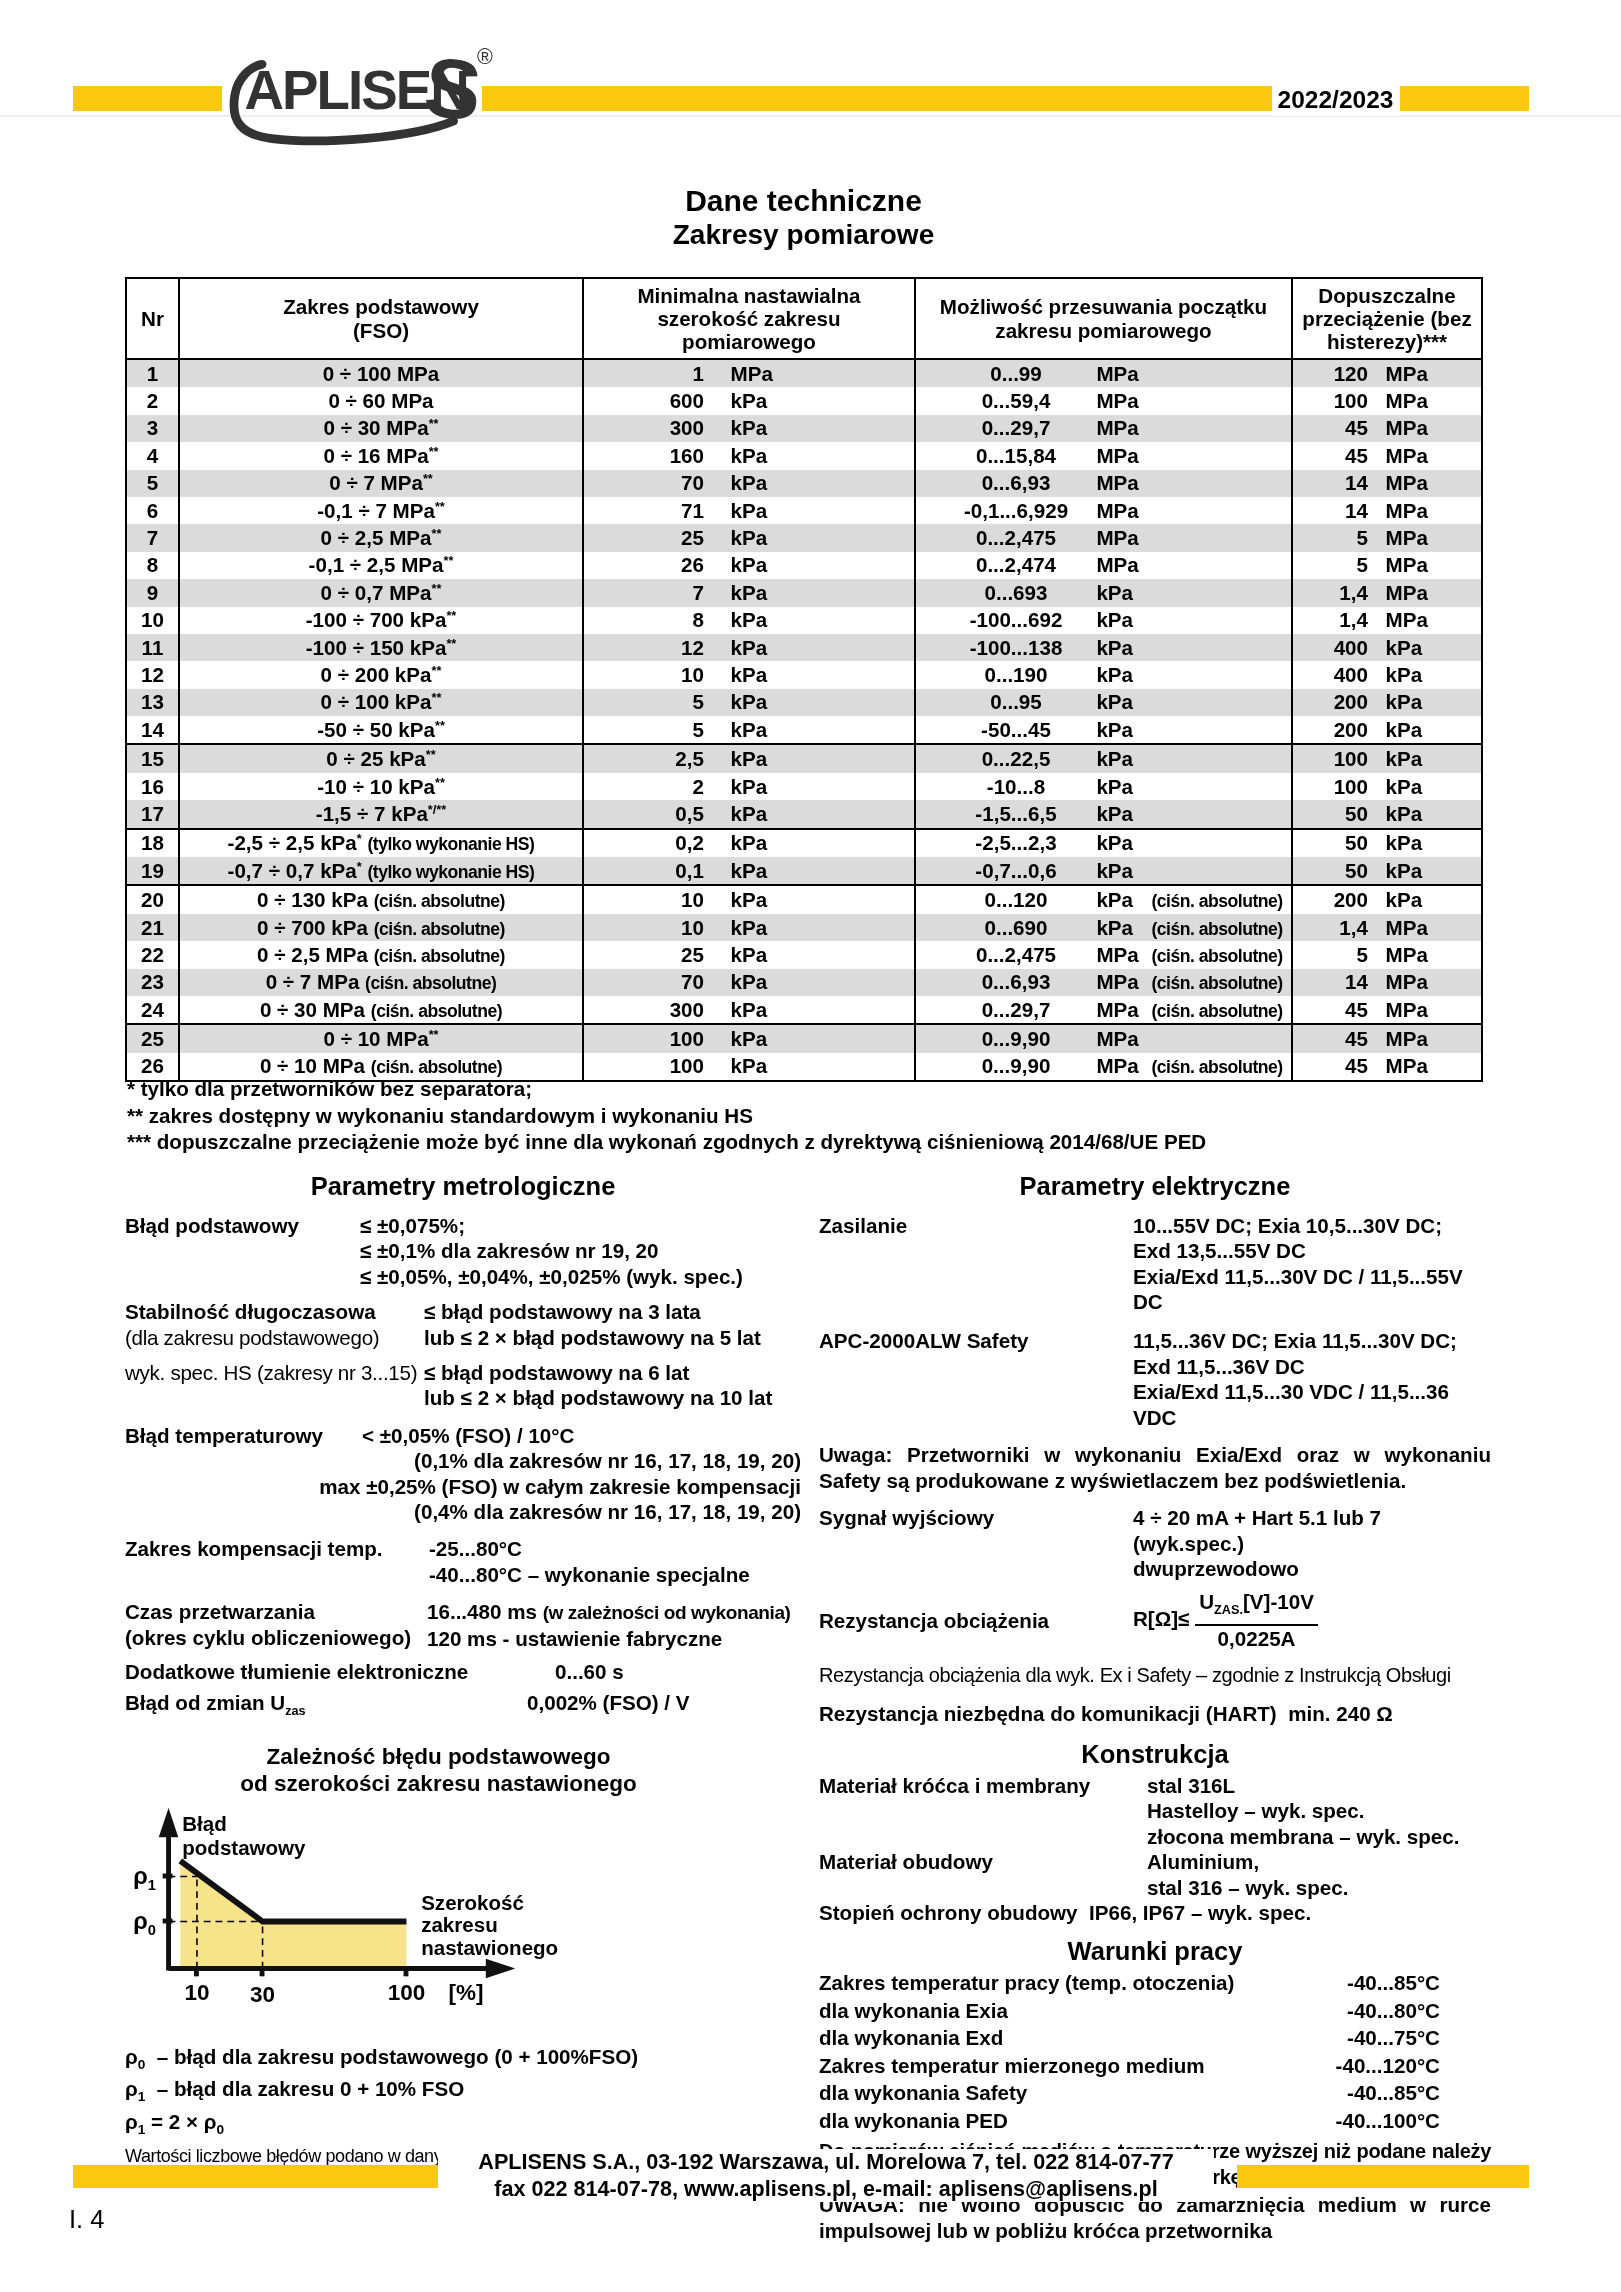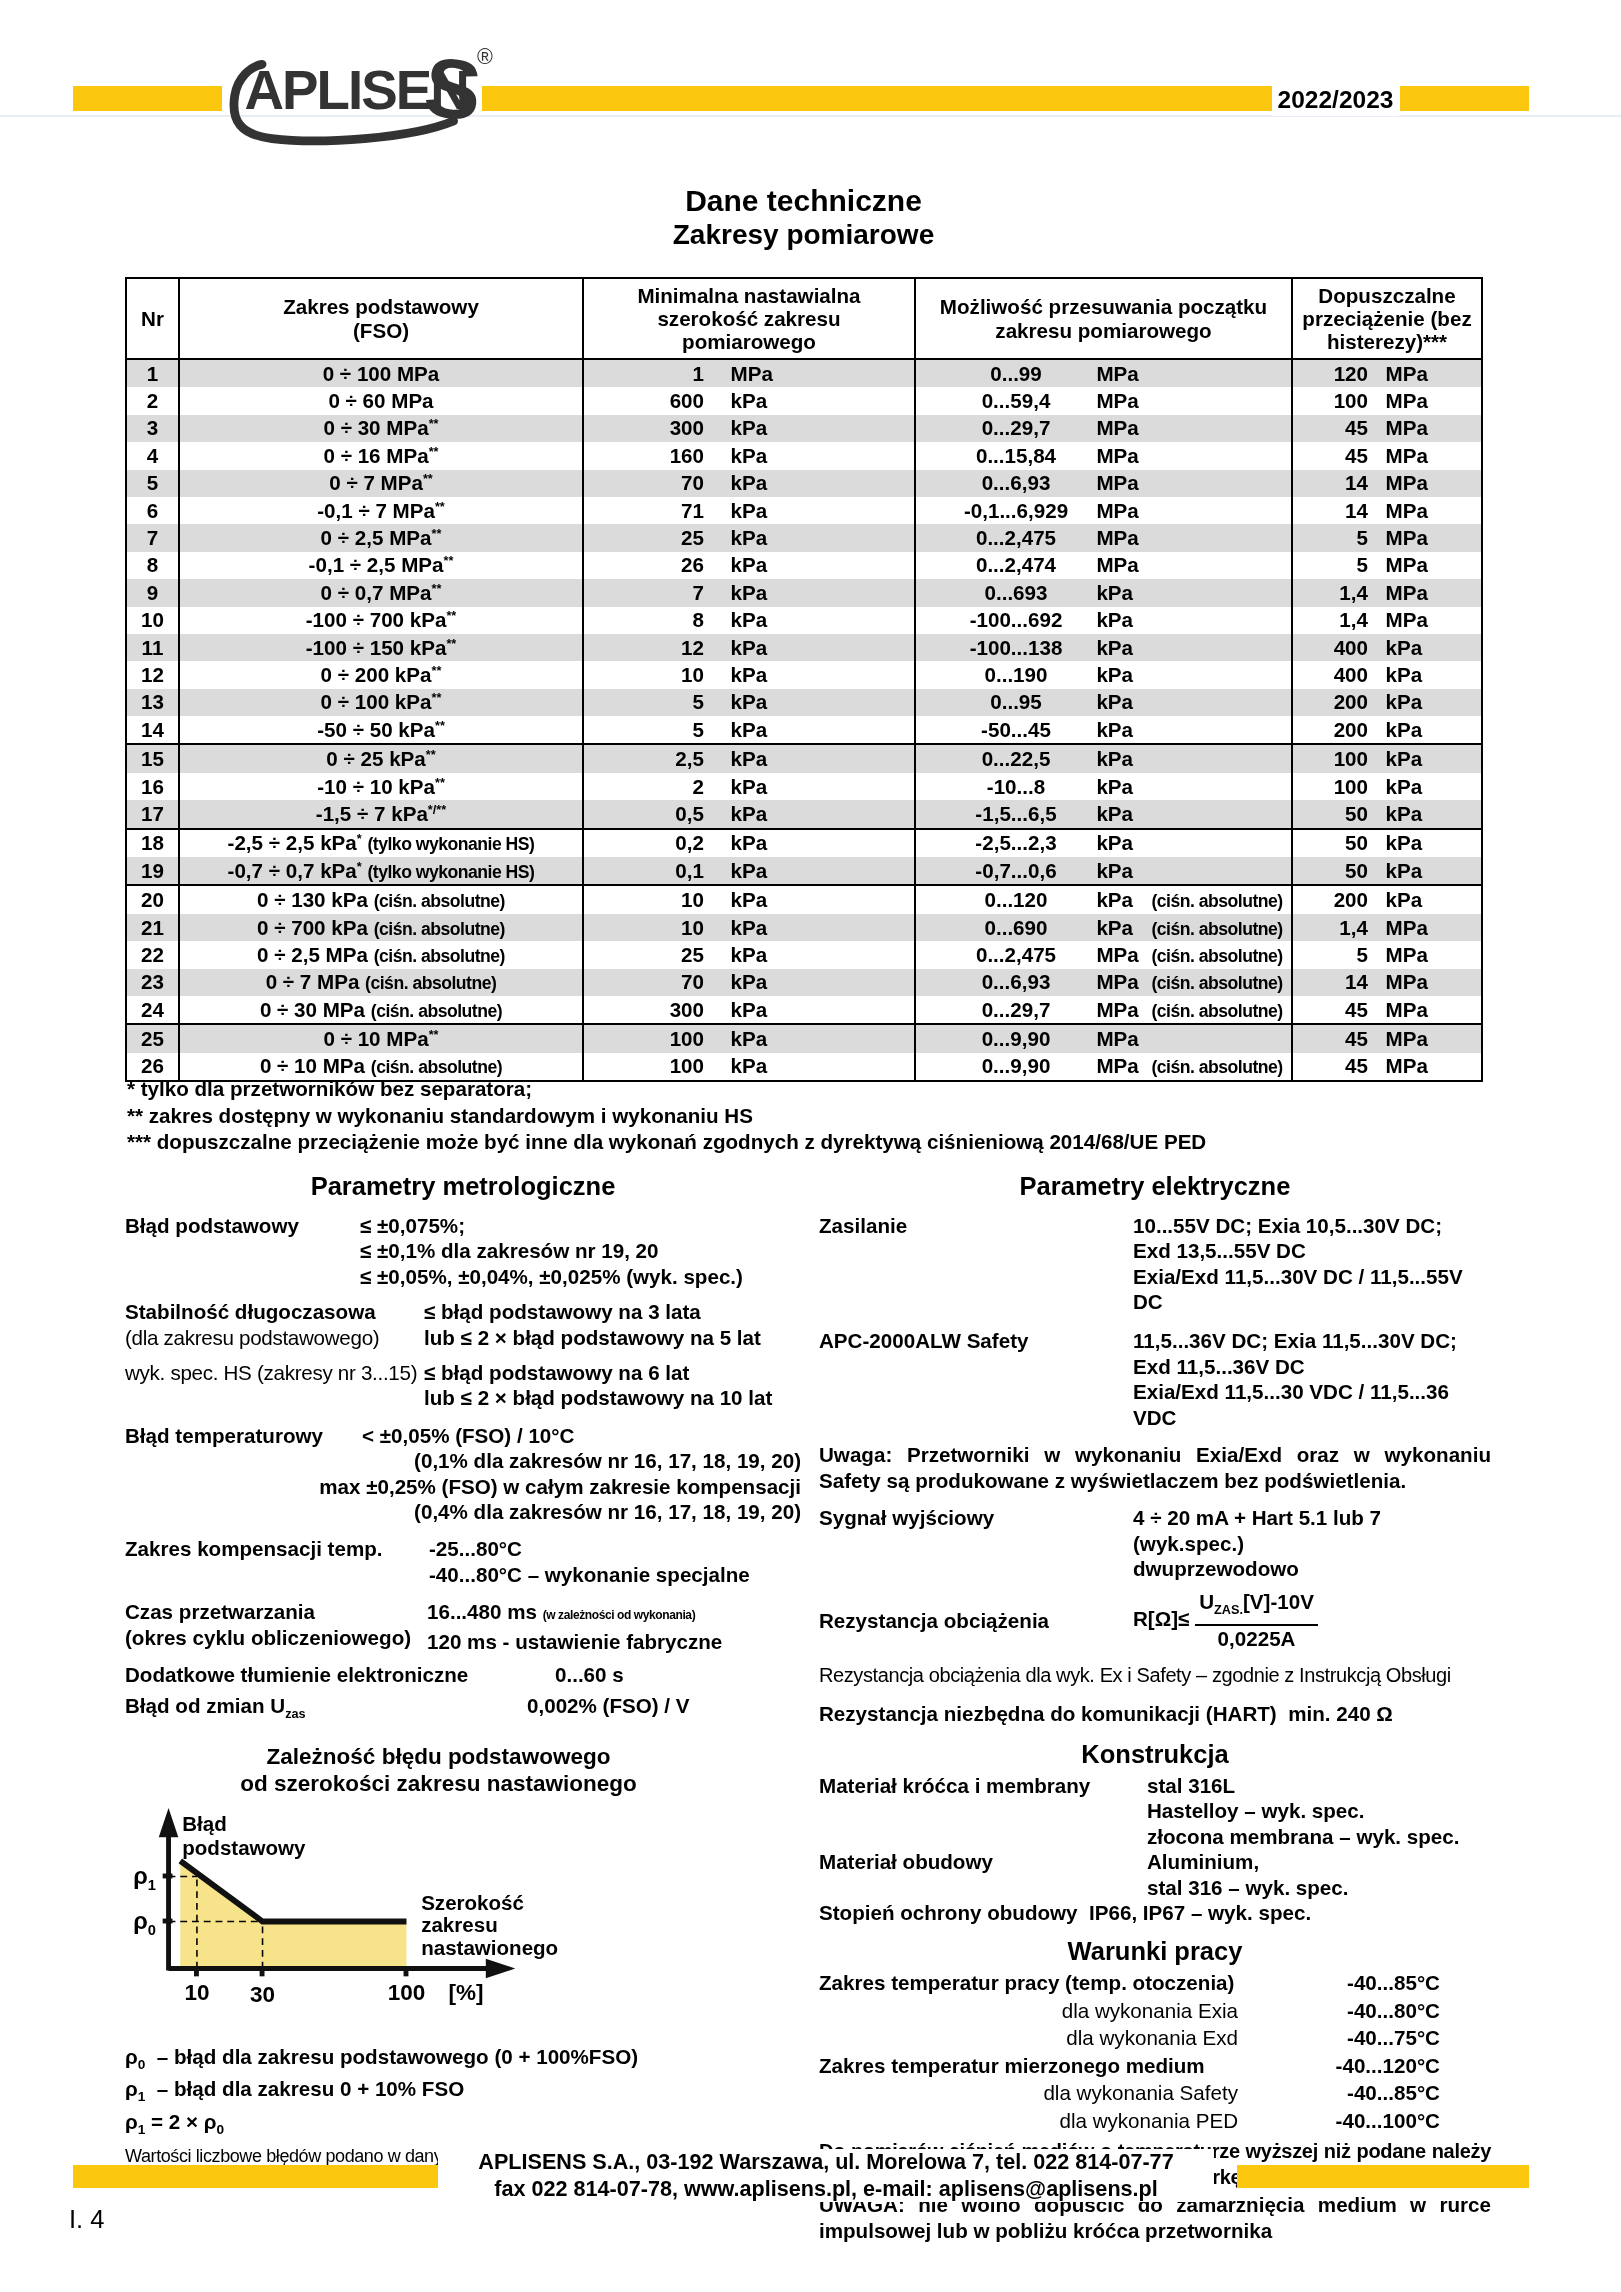--- a/index.html
+++ b/index.html
@@ -55,35 +55,35 @@
   .col-right{position:absolute;top:1172px;left:819px;width:672px;font-size:20.6px;font-weight:bold;line-height:25.5px;}
   .sec-head{font-size:25.5px;font-weight:bold;text-align:center;line-height:29px;margin-bottom:11.8px;}
   .p-entry{display:flex;margin-top:9.8px;}
   .p-left{flex:none;}
   .p-label{font-weight:bold;}
   .p-sublabel{font-weight:normal;letter-spacing:-0.3px;}
   .p-vals{flex:1;}
   .w240{width:235px;} .w305{width:299px;} .w242{width:237px;} .w310{width:304px;}
   .w308{width:302px;} .w410{width:402px;} .w320{width:314px;} .w335{width:328px;}
   .right-lines{text-align:right;margin-top:0;}
-  .small-inline{font-size:12px;letter-spacing:-0.4px;}
+  .small-inline{font-size:19px;letter-spacing:-0.4px;}
   .note-par{font-weight:bold;text-align:justify;margin-top:11.8px;}
   .light-line{font-weight:normal;letter-spacing:-0.4px;margin-top:11.8px;font-size:20px;}
   .inline-pair{margin-top:9.8px;}
   .frac{display:inline-block;text-align:center;vertical-align:middle;margin-left:5.9px;}
   .frac .num{display:block;border-bottom:2px solid #000;padding:0 3.9px;}
   .frac .den{display:block;}
   sub.sm{font-size:12.7px;}
   .hart-line{margin-top:11.8px;}
   .hart-line .v{font-weight:bold;}
 
   
   .op-row{display:flex;margin-top:2px;}
   .op-label{flex:1;}
-  .op-label.sub{text-align:right;font-weight:normal;}
+  .op-label.sub{font-weight:bold;}
   .op-label.main{font-weight:bold;}
   .op-value{width:202px;text-align:right;padding-right:51px;flex:none;}
 
   
   .chart-block{position:absolute;top:1743px;left:125px;width:676px;}
   .chart-title{font-size:22.5px;font-weight:bold;text-align:center;line-height:27.4px;margin-left:39px;width:549px;}
   .chart-svg{display:block;margin-top:5.9px;}
   .legend{margin-top:5.9px;font-size:20.6px;font-weight:bold;line-height:24.5px;}
   .legend .sym{font-style:normal;}
   .legend sub{font-size:13.7px;}

